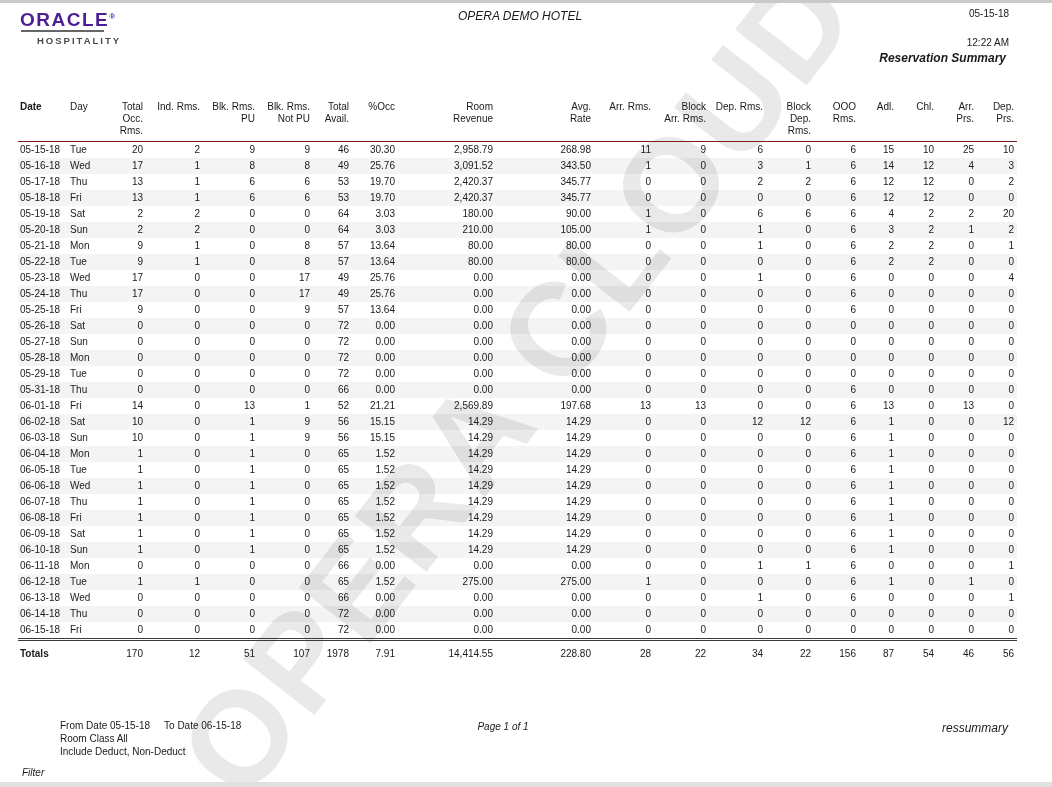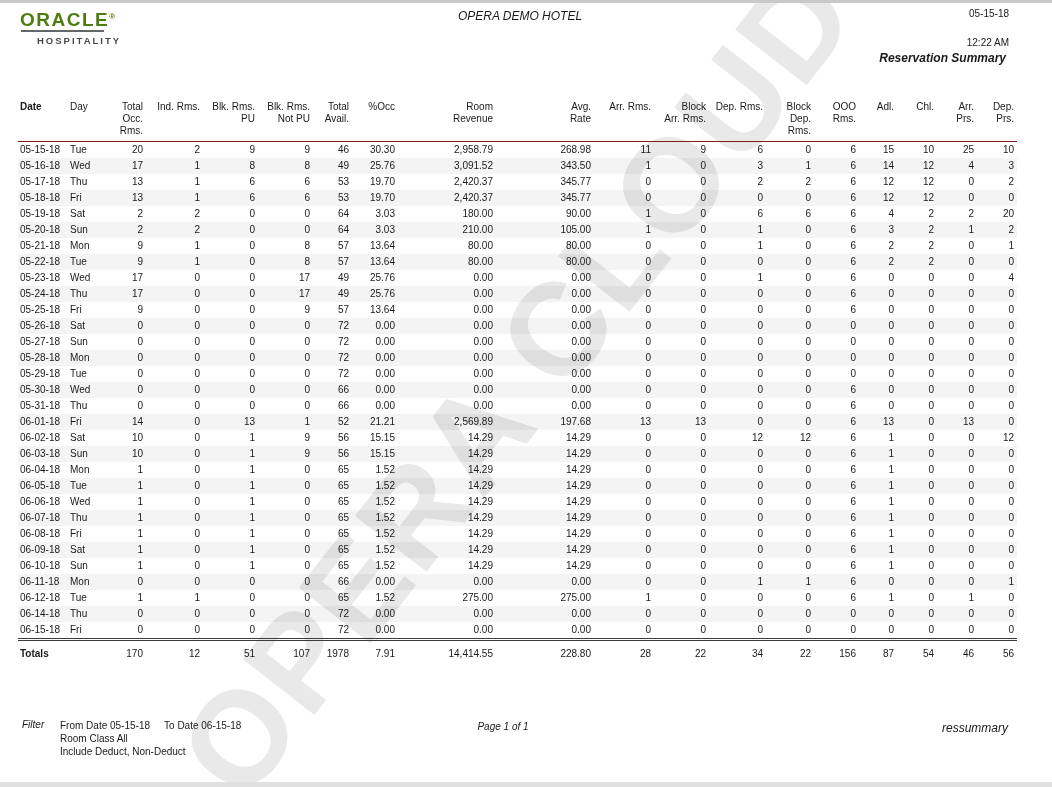--- a/index.html
+++ b/index.html
@@ -15,21 +15,21 @@
     position:absolute; left:517px; top:382px; z-index:0;
     transform:translate(-50%,-50%) rotate(-52deg);
     font-size:132px; font-weight:bold; letter-spacing:3px;
     color:#e9e9e9; white-space:nowrap; user-select:none;
   }
 
   .content { position:relative; z-index:1; width:100%; height:100%; }
 
   
   .logo { position:absolute; left:20px; top:7px; }
-  .logo-oracle { color:#4d7c0f; font-weight:bold; font-size:19px; letter-spacing:1.5px; line-height:19px; }
+  .logo-oracle { color:#4c1d95; font-weight:bold; font-size:19px; letter-spacing:1.5px; line-height:19px; }
   .logo-reg { font-size:8px; vertical-align:super; }
   .logo-rule { width:83px; height:2px; background:#666; margin:1px 0 3px 1px; }
   .logo-sub { font-size:9.5px; font-weight:bold; color:#4a4a4a; letter-spacing:2px; margin-left:17px; }
 
   .hotel-name { position:absolute; top:9px; left:0; width:1006px; text-align:center; font-style:italic; font-size:12px;padding-left:34px; }
   .report-title { position:absolute; top:51px; left:0; width:1006px; text-align:right; font-style:italic; font-weight:bold; font-size:12px; }
   .print-date { position:absolute; top:8px; right:43px; font-size:10px; }
   .print-time { position:absolute; top:37px; right:43px; font-size:10px; }
 
   
@@ -49,21 +49,21 @@
   table.report tfoot td { border-top:3px double #3b3b3b; padding-top:5px; height:22px; line-height:14px;margin-left:20px; }
   table.report tfoot td.totals-label { font-weight:bold; text-align:left; padding-left:2px; }
 
   .c0{width:50px}.c1{width:38px}.c2{width:40px}.c3{width:57px}.c4{width:55px}
   .c5{width:55px}.c6{width:39px}.c7{width:46px}.c8{width:98px}.c9{width:98px}
   .c10{width:60px}.c11{width:55px}.c12{width:57px}.c13{width:48px}.c14{width:45px}
   .c15{width:38px}.c16{width:40px}.c17{width:40px}.c18{width:40px}
 
   
   .footer-filter { position:absolute; left:22px; top:719px; font-size:10px; display:flex; }
-  .footer-filter .flabel { font-style:italic; width:38px; }
+  .footer-filter .flabel { font-style:italic; width:38px;margin-top:48px; }
   .footer-filter .flines { line-height:13px; }
   .footer-filter .fline1 span { margin-right:14px; }
   .footer-page { position:absolute; top:721px; left:0; width:1006px; text-align:center; font-style:italic; font-size:10px; }
   .footer-code { position:absolute; top:721px; right:44px; font-style:italic; font-size:12px; }
 </style>
 </head>
 <body>
 
 <div class="page">
   <div class="edge-top"></div>
@@ -428,41 +428,20 @@
             <td class="c11">0</td>
             <td class="c12">0</td>
             <td class="c13">0</td>
             <td class="c14">0</td>
             <td class="c15">0</td>
             <td class="c16">0</td>
             <td class="c17">0</td>
             <td class="c18">0</td>
           </tr>
           <tr>
-            <td class="c0">05-30-18</td>
-            <td class="c1">Wed</td>
-            <td class="c2">0</td>
-            <td class="c3">0</td>
-            <td class="c4">0</td>
-            <td class="c5">0</td>
-            <td class="c6">66</td>
-            <td class="c7">0.00</td>
-            <td class="c8">0.00</td>
-            <td class="c9">0.00</td>
-            <td class="c10">0</td>
-            <td class="c11">0</td>
-            <td class="c12">0</td>
-            <td class="c13">0</td>
-            <td class="c14">6</td>
-            <td class="c15">0</td>
-            <td class="c16">0</td>
-            <td class="c17">0</td>
-            <td class="c18">0</td>
-          </tr>
-          <tr>
             <td class="c0">05-31-18</td>
             <td class="c1">Thu</td>
             <td class="c2">0</td>
             <td class="c3">0</td>
             <td class="c4">0</td>
             <td class="c5">0</td>
             <td class="c6">66</td>
             <td class="c7">0.00</td>
             <td class="c8">0.00</td>
             <td class="c9">0.00</td>
@@ -720,20 +699,41 @@
             <td class="c9">275.00</td>
             <td class="c10">1</td>
             <td class="c11">0</td>
             <td class="c12">0</td>
             <td class="c13">0</td>
             <td class="c14">6</td>
             <td class="c15">1</td>
             <td class="c16">0</td>
             <td class="c17">1</td>
             <td class="c18">0</td>
+          </tr>
+          <tr>
+            <td class="c0">06-13-18</td>
+            <td class="c1">Wed</td>
+            <td class="c2">0</td>
+            <td class="c3">0</td>
+            <td class="c4">0</td>
+            <td class="c5">0</td>
+            <td class="c6">66</td>
+            <td class="c7">0.00</td>
+            <td class="c8">0.00</td>
+            <td class="c9">0.00</td>
+            <td class="c10">0</td>
+            <td class="c11">0</td>
+            <td class="c12">1</td>
+            <td class="c13">0</td>
+            <td class="c14">6</td>
+            <td class="c15">0</td>
+            <td class="c16">0</td>
+            <td class="c17">0</td>
+            <td class="c18">1</td>
           </tr>
           <tr>
             <td class="c0">06-14-18</td>
             <td class="c1">Thu</td>
             <td class="c2">0</td>
             <td class="c3">0</td>
             <td class="c4">0</td>
             <td class="c5">0</td>
             <td class="c6">72</td>
             <td class="c7">0.00</td>

